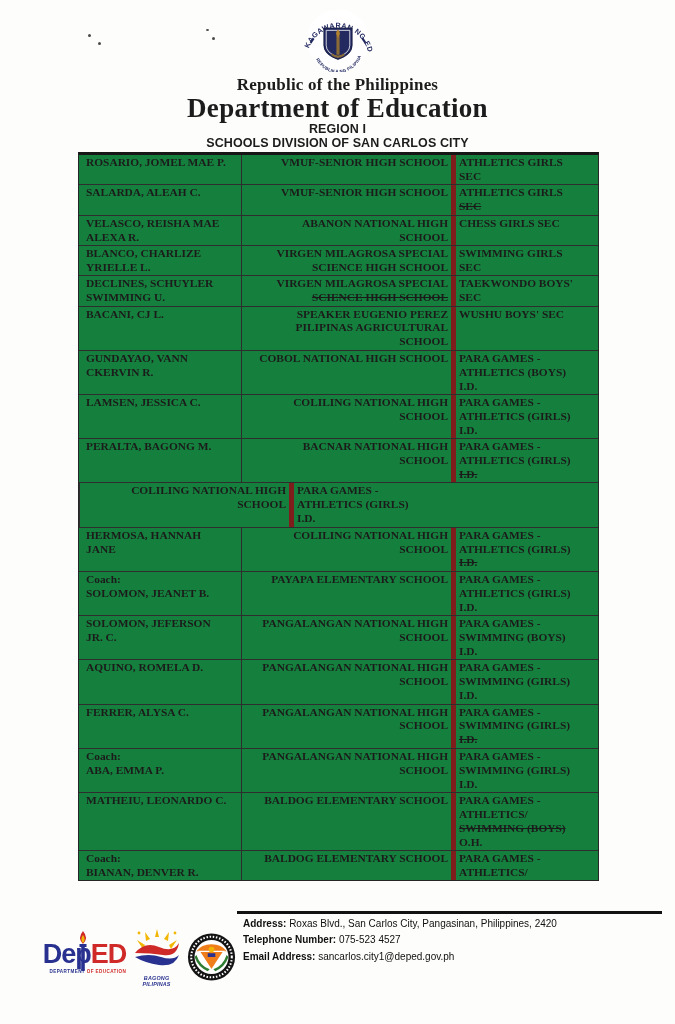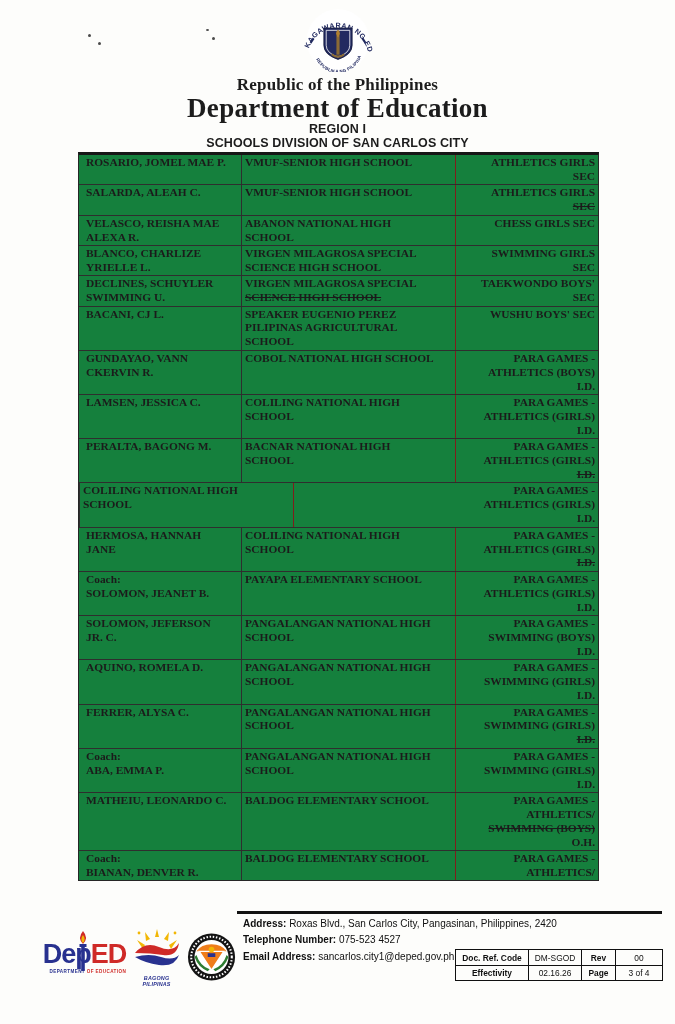--- a/index.html
+++ b/index.html
@@ -34,23 +34,23 @@
     border:1.5px solid #262626; border-top:3.5px solid #161616;
     background:#15803d;
   }
   .trow { display:flex; border-bottom:1px solid #2e2e2e; }
   .trow:last-child { border-bottom:none; }
   .cell {
     font-size:11.4px; font-weight:bold; line-height:13.9px;
     padding:1px 3px .5px; color:#1b1b1b; white-space:nowrap; overflow:hidden;
   }
   .cell.c-name  { width:162px; text-align:left; padding-left:7px; }
-  .cell.c-school{ width:215px; text-align:left;
-                  border-left:1px solid #2e2e2e; border-right:1px solid #7f1d1d; }
-  .cell.c-event { flex:1; text-align:right; }
+  .cell.c-school{ width:215px; text-align:right;
+                  border-left:1px solid #2e2e2e; border-right:5px solid #7f1d1d; }
+  .cell.c-event { flex:1; text-align:left; }
   .ln.strike { text-decoration:line-through; text-decoration-thickness:1px; }
 
   
   .footer-rule { position:absolute; left:237px; top:911px; width:425px; height:2.6px; background:#121212; }
   .logo-band { position:absolute; left:24px; top:920px; width:212px; height:74px;
                display:flex; align-items:center; gap:4px; }
   .deped-logo { position:relative; width:102px; text-align:right;
                 font-family:"Liberation Sans", sans-serif;margin-left:6px; }
   .deped-word { font-size:27px; font-weight:bold; letter-spacing:-1px; line-height:1; }
   .deped-word .blue { color:#28318f; }
@@ -412,28 +412,14 @@
       <circle cx="26" cy="18" r="3" fill="#f2b705"></circle>
     </svg>
   </div>
 
   <div class="contact">
     <div><b>Address:</b> <span>Roxas Blvd., San Carlos City, Pangasinan, Philippines, 2420</span></div>
     <div><b>Telephone Number:</b> <span>075-523 4527</span></div>
     <div><b>Email Address:</b> <span>sancarlos.city1@deped.gov.ph</span></div>
   </div>
 
-  <div class="doc-table">
-    <div class="doc-row">
-      <div class="doc-cell lab dc1">Doc. Ref. Code</div>
-      <div class="doc-cell dc2">DM-SGOD</div>
-      <div class="doc-cell dc3">Rev</div>
-      <div class="doc-cell dc4">00</div>
-    </div>
-    <div class="doc-row">
-      <div class="doc-cell lab dc1">Effectivity</div>
-      <div class="doc-cell dc2">02.16.26</div>
-      <div class="doc-cell dc3">Page</div>
-      <div class="doc-cell dc4">3 of 4</div>
-    </div>
-  </div>
 
 </div>
 
 </body></html>

